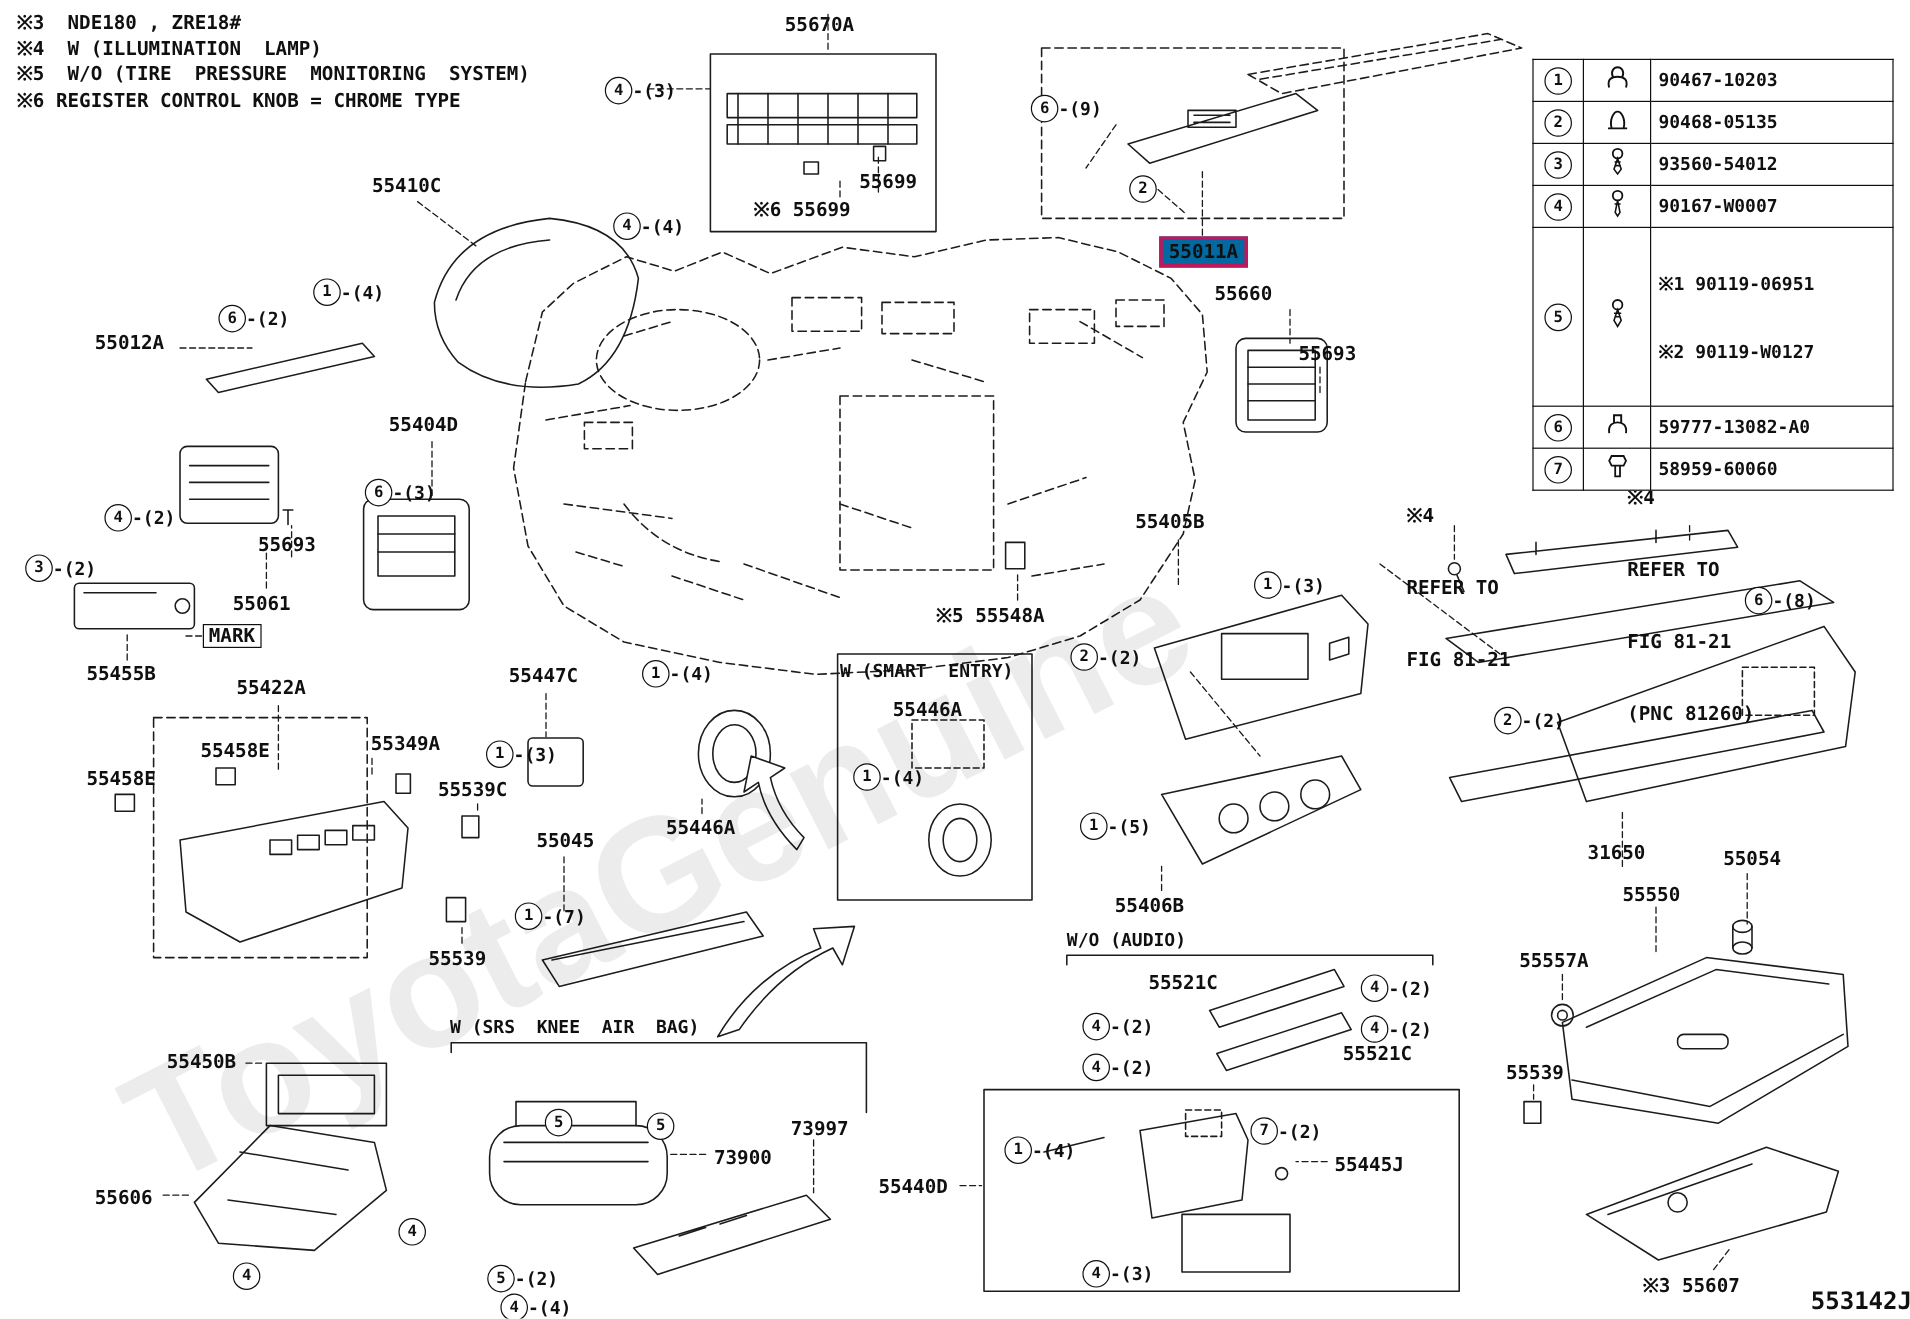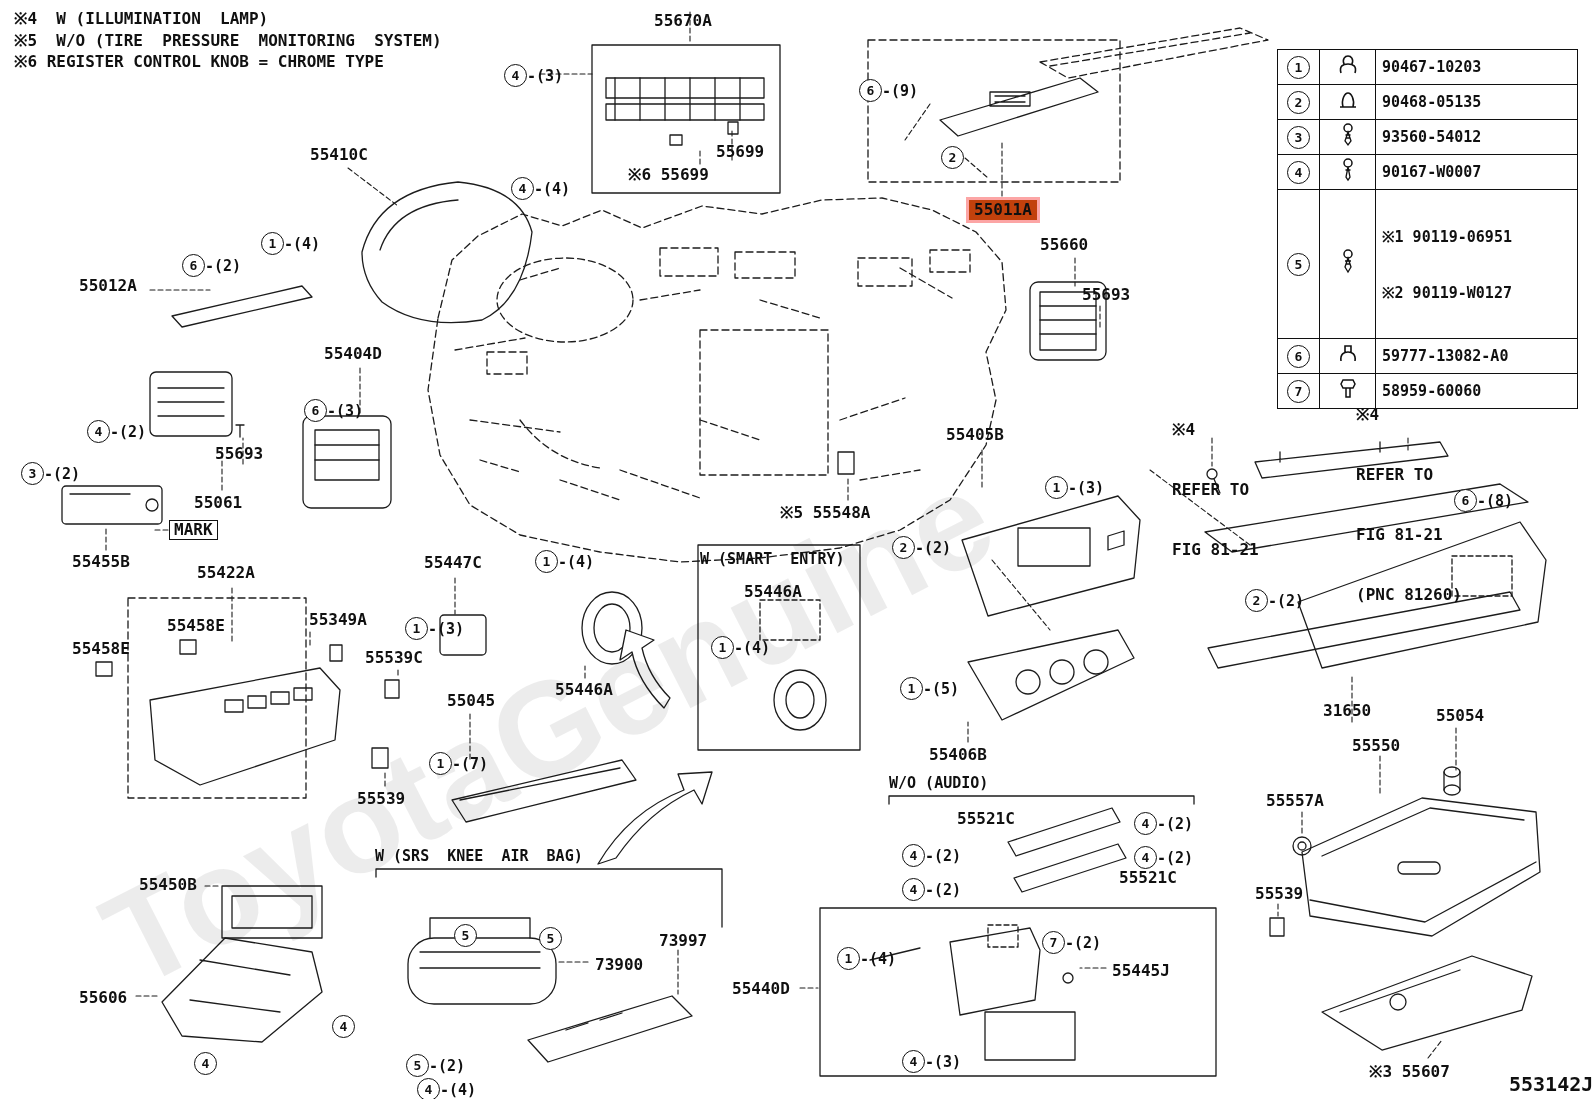--- a/index.html
+++ b/index.html
@@ -18,21 +18,21 @@
     transform: rotate(-27deg); transform-origin: 0 0; white-space:nowrap;
     pointer-events:none;
   }
   .notes { position:absolute; left:14px; top:8px; z-index:3; }
   .note { font-size:16px; font-weight:700; line-height:21.5px; white-space:pre; }
   .lbl {
     position:absolute; z-index:4; font-size:16px; font-weight:700;
     white-space:pre; line-height:1.15;
   }
   .region { font-size:15px; }
-  .boxT { border:3px solid #fca5a5; padding:1px 5px; background:#c2410c; }
+  .boxT { border:3px solid #be185d; padding:1px 5px; background:#0369a1; }
   .boxN { border:1.6px solid #101010; padding:0 4px; background:#fff; }
   .code { font-size:20px; }
   .callout { position:absolute; z-index:4; display:flex; align-items:center; font-size:15px; font-weight:700; white-space:pre; }
   .circ {
     width:23px; height:23px; border:1.7px solid #101010; border-radius:50%;
     display:inline-flex; align-items:center; justify-content:center;
     font-size:13px; font-weight:700; background:#fff; flex:none;
   }
   .refer { position:absolute; z-index:4; font-size:16px; font-weight:700; line-height:1.25; white-space:pre; }
   table.fast {
@@ -189,20 +189,21 @@
       <g fill="#ffffff">
         <path d="M664,708 C646,690 636,672 632,652 L620,660 L626,630 L654,640 L642,648 C646,666 656,684 670,698 Z"></path>
         <path d="M598,864 C618,830 648,804 684,790 L678,774 L712,772 L702,804 L694,790 C664,804 638,826 616,858 Z"></path>
       </g>
     </g>
   </svg>
 
   <div class="watermark">ToyotaGenuine</div>
 
   <div class="notes">
+    <div class="note">※3  NDE180 , ZRE18#</div>
     <div class="note">※4  W (ILLUMINATION  LAMP)</div>
     <div class="note">※5  W/O (TIRE  PRESSURE  MONITORING  SYSTEM)</div>
     <div class="note">※6 REGISTER CONTROL KNOB = CHROME TYPE</div>
   </div>
 
   <table class="fast">
     <tbody>
         <tr>
       <td class="c"><span class="circ">1</span></td>
       <td class="i"><svg width="26" height="26">
@@ -259,21 +260,21 @@
       <td class="p"><div>58959-60060</div></td>
     </tr>
   </tbody>
     </table>
 
   <div class="lbl" style="left:654px;top:12px">55670A</div>
   <div class="lbl" style="left:716px;top:143px">55699</div>
   <div class="lbl" style="left:628px;top:166px">※6 55699</div>
   <div class="lbl" style="left:310px;top:146px">55410C</div>
   <div class="lbl" style="left:79px;top:277px">55012A</div>
-  <div class="lbl" style="left:1040px;top:236px">55660</div>
+  <div class="lbl" style="left:1012px;top:236px">55660</div>
   <div class="lbl" style="left:1082px;top:286px">55693</div>
   <div class="lbl" style="left:324px;top:345px">55404D</div>
   <div class="lbl" style="left:215px;top:445px">55693</div>
   <div class="lbl" style="left:194px;top:494px">55061</div>
   <div class="lbl" style="left:72px;top:553px">55455B</div>
   <div class="lbl" style="left:197px;top:564px">55422A</div>
   <div class="lbl" style="left:167px;top:617px">55458E</div>
   <div class="lbl" style="left:72px;top:640px">55458E</div>
   <div class="lbl" style="left:309px;top:611px">55349A</div>
   <div class="lbl" style="left:424px;top:554px">55447C</div>

